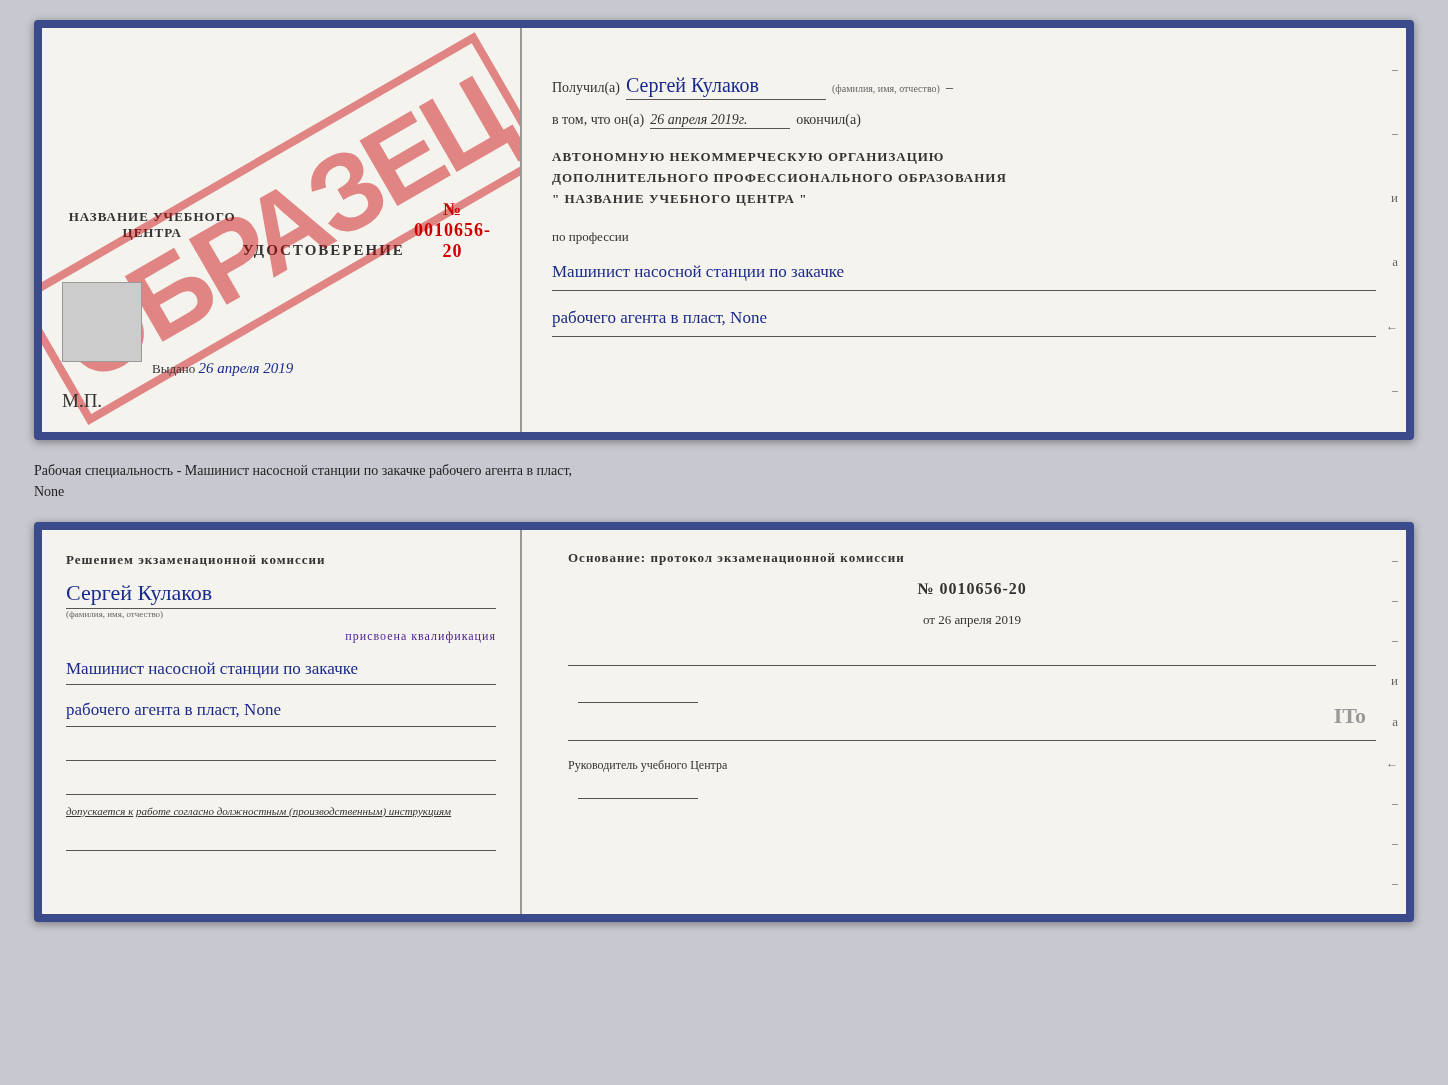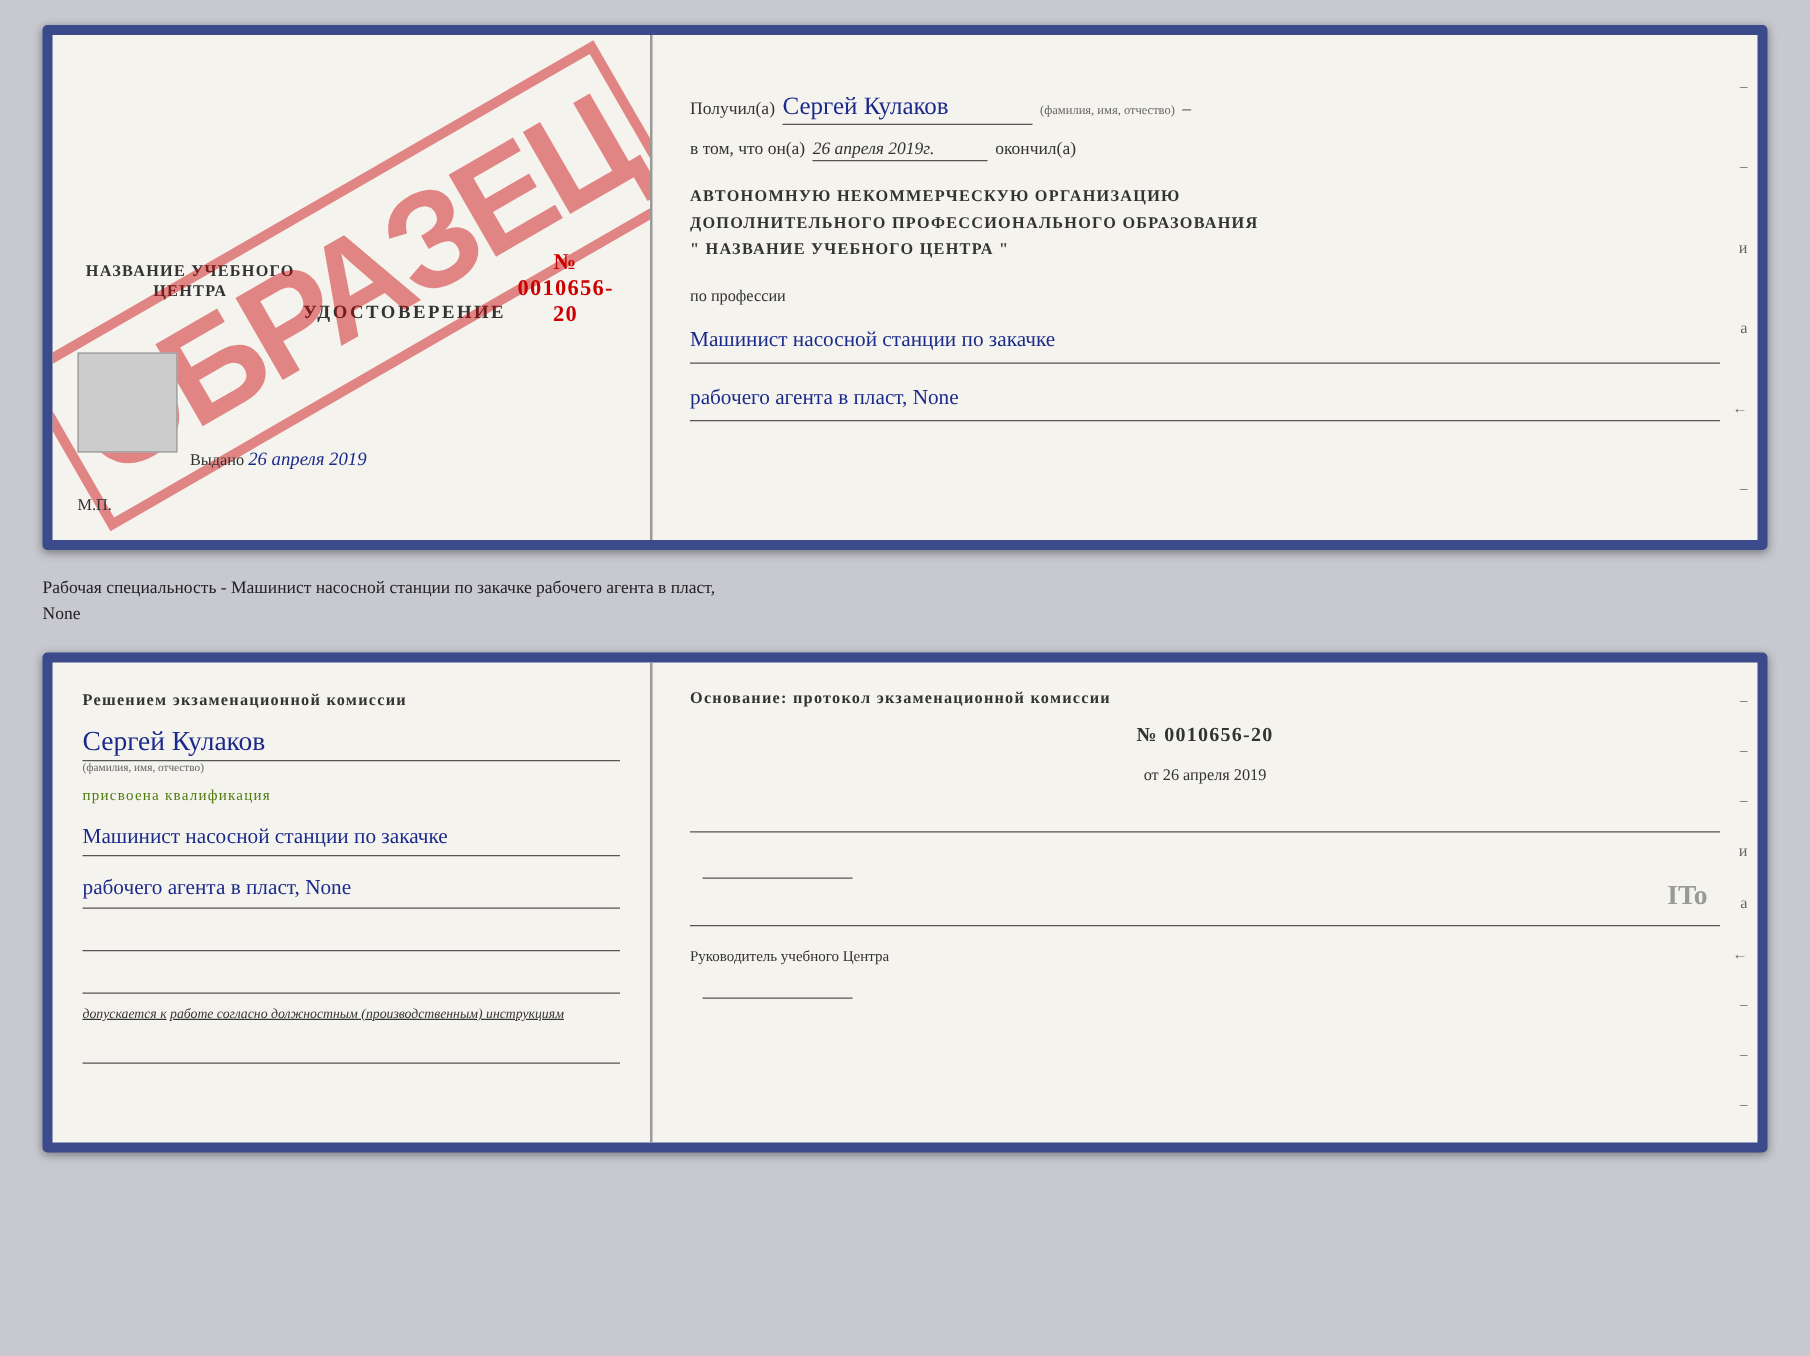--- a/index.html
+++ b/index.html
@@ -89,21 +89,21 @@
 
     .issued-date {
       font-size: 13px;
       color: #333;
       position: absolute;
       bottom: 55px;
       left: 110px;
     }
 
     .mp-label {
-      font-size: 13px;
+      font-size: 19px;
       position: absolute;
       bottom: 20px;
       left: 20px;
       color: #333;
     }
 
     
     .obrazets-stamp {
       position: absolute;
       top: 60px;
@@ -248,22 +248,23 @@
       padding-bottom: 2px;
     }
 
     .fio-sub {
       font-size: 9px;
       color: #666;
     }
 
     .qualification-label {
       font-size: 12px;
-      color: #4d7c0f;
-      letter-spacing: 1px;
+      color: #4c1d95;
+      letter-spacing: 1px;
+      text-align: right;
     }
 
     .qualification-value {
       font-family: 'Segoe Script', 'Brush Script MT', cursive;
       font-size: 17px;
       color: #1a2a8a;
       border-bottom: 1px solid #555;
       line-height: 1.8;
     }
 
@@ -404,21 +405,21 @@
 
     <div class="underline-blank"></div>
     <div class="underline-blank"></div>
 
     <div class="допускается">
       <span>допускается к</span>&nbsp;<span style="text-decoration:underline;">работе согласно должностным (производственным) инструкциям</span>
     </div>
     <div class="underline-blank"></div>
   </div>
 
-  <div class="bottom-right" style="position:relative;">
+  <div class="bottom-right" style="position:relative;margin-left:16px;">
     <div class="osnование-title">Основание: протокол экзаменационной комиссии</div>
 
     <div class="protocol-number">№ 0010656-20</div>
 
     <div class="protocol-date">
       <span>от</span>&nbsp;<span>26 апреля 2019</span>
     </div>
 
     <div class="underline-blank"></div>
 

